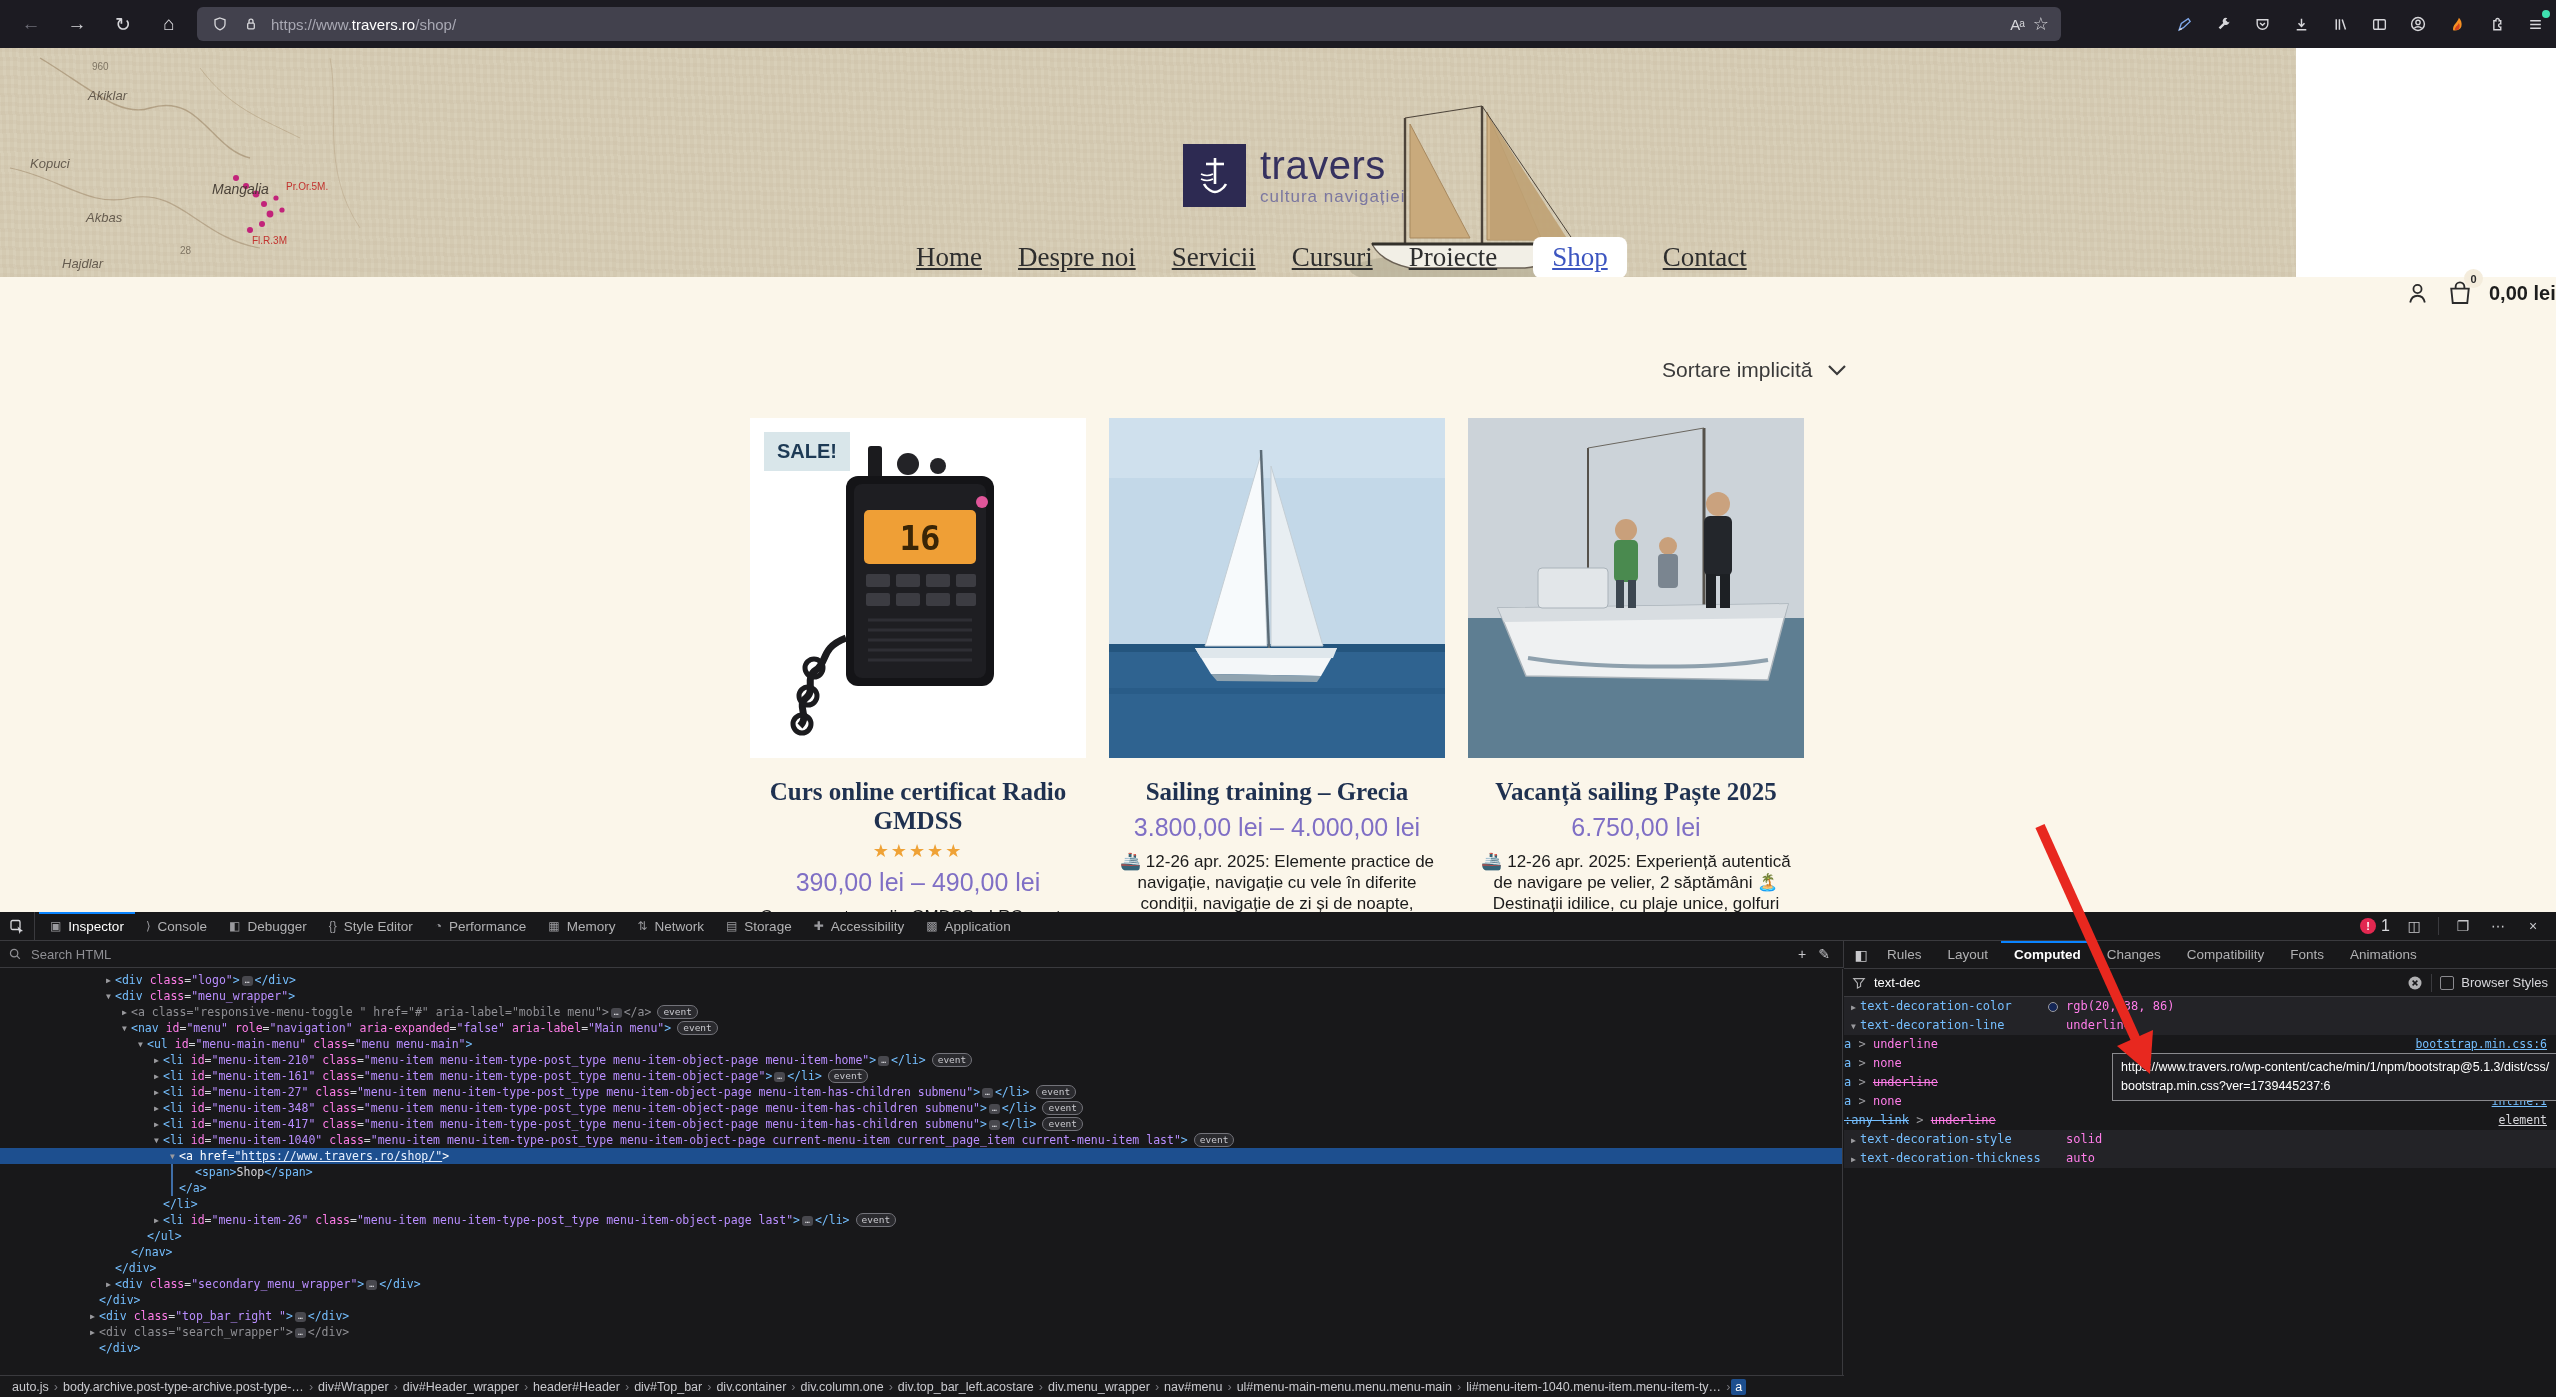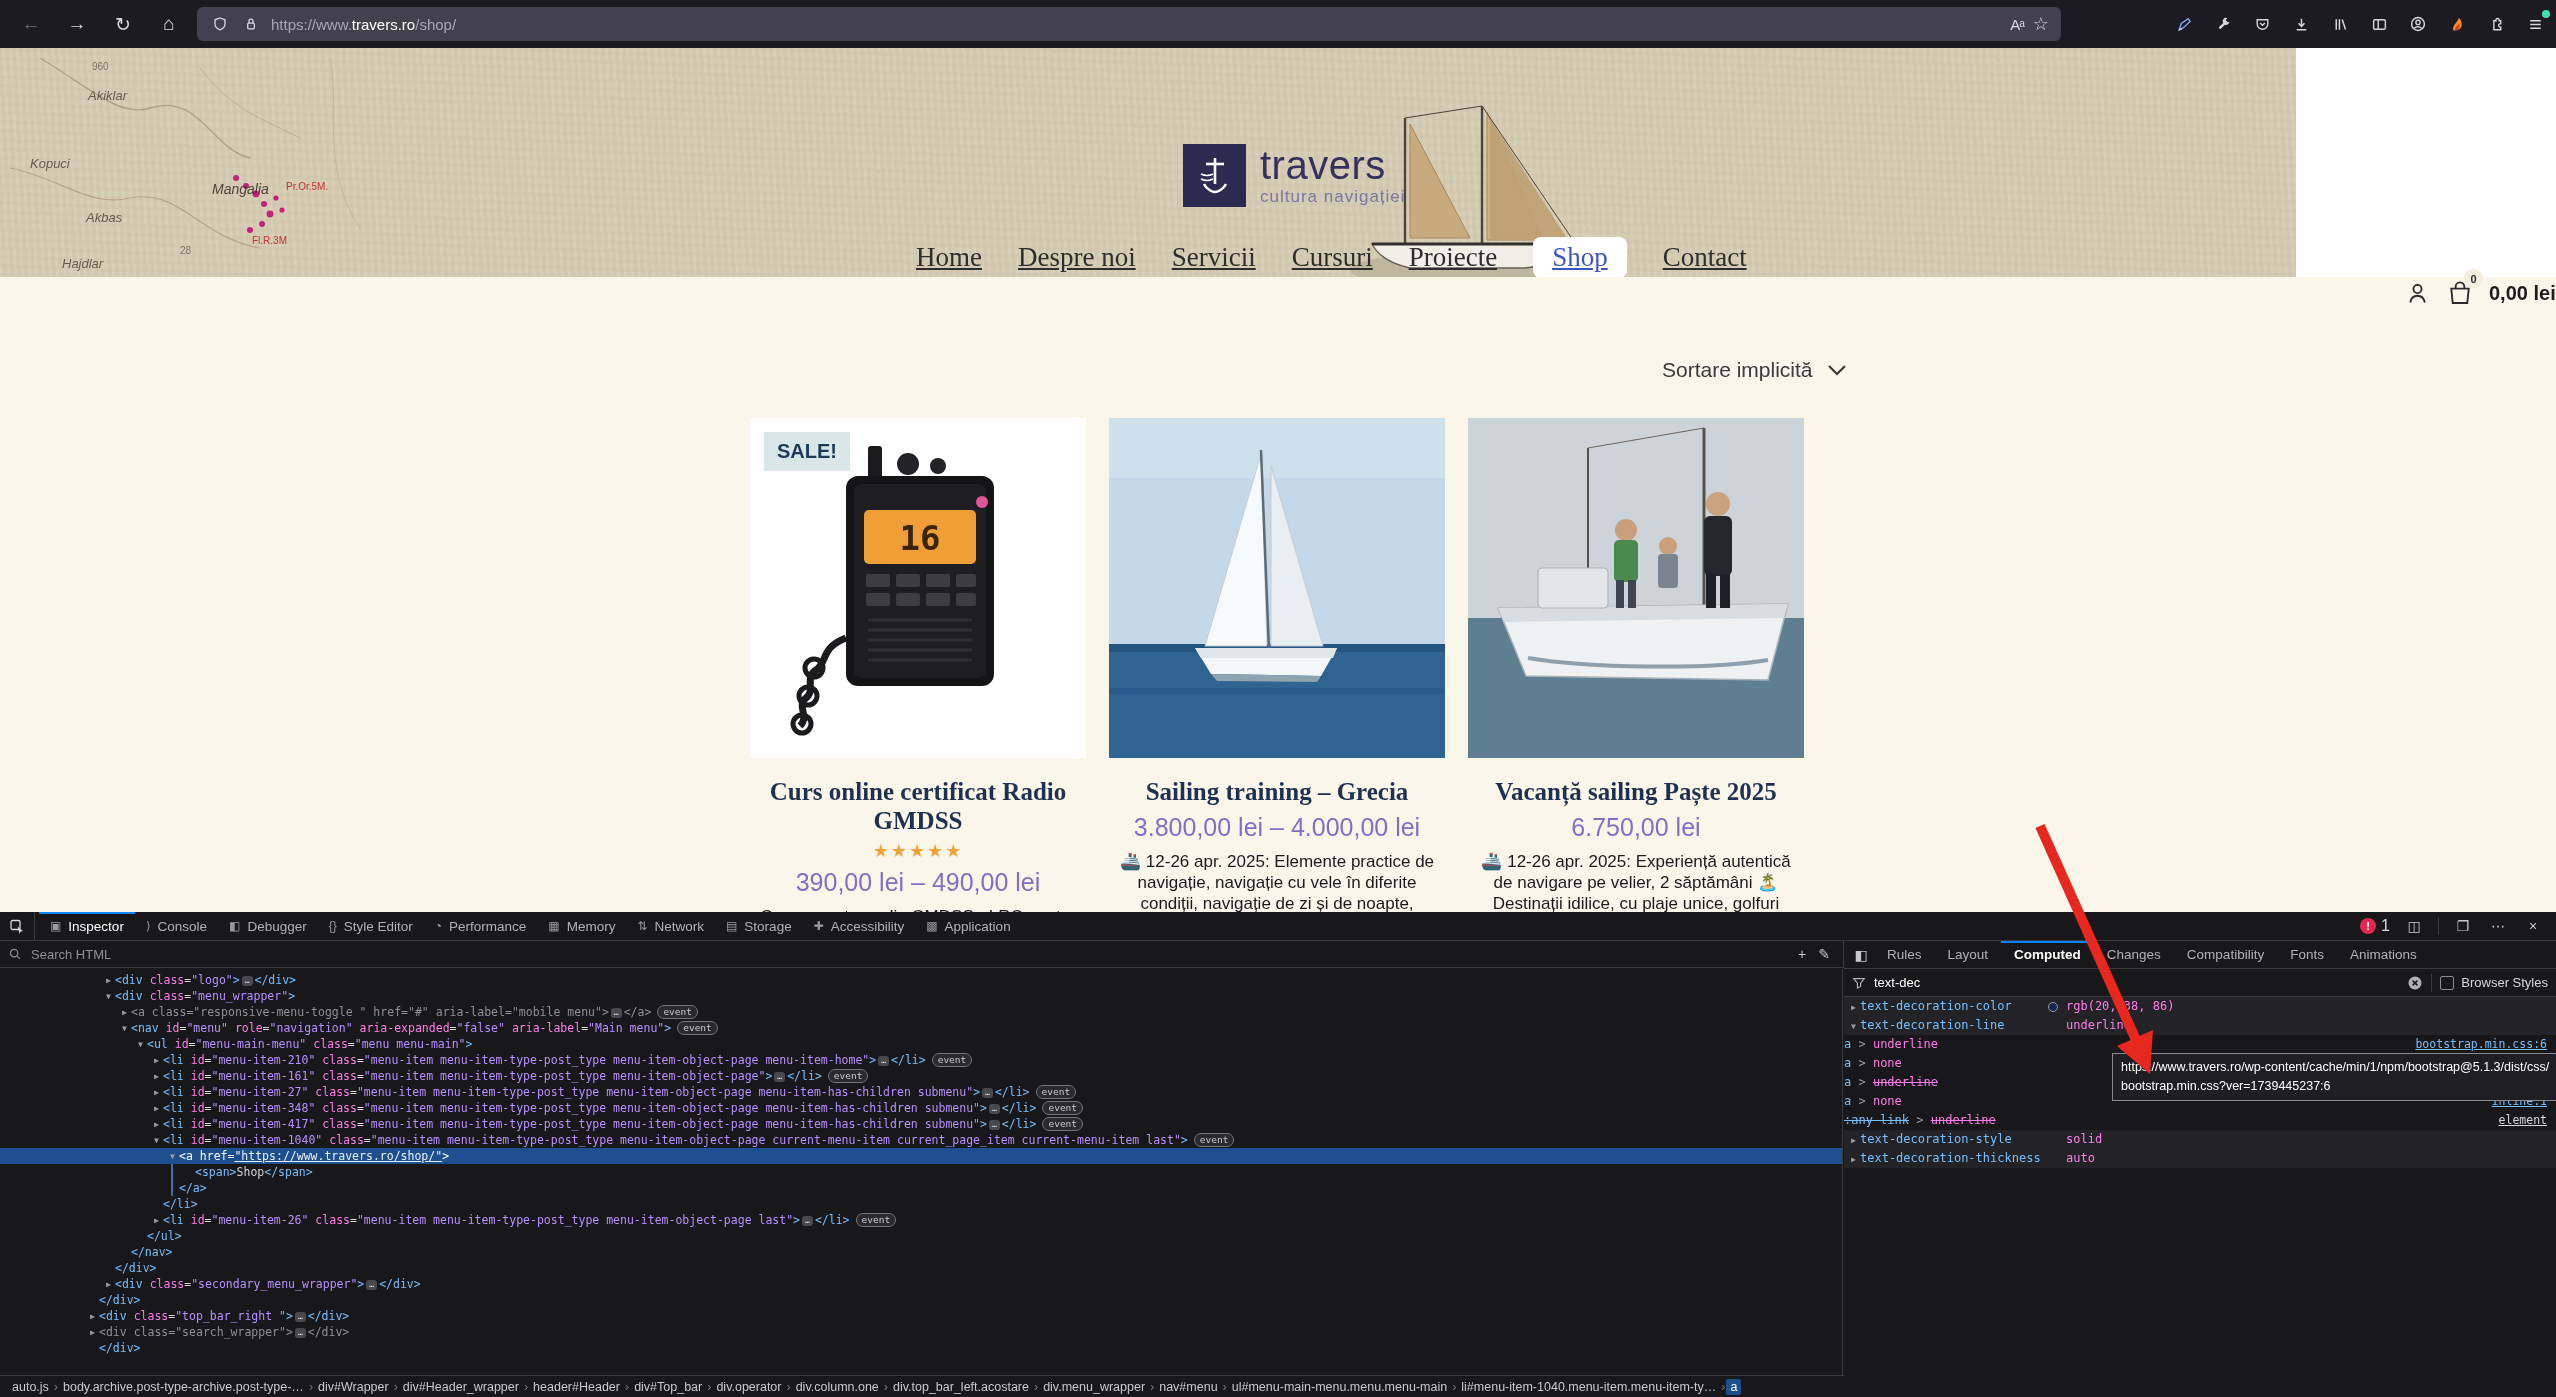--- a/index.html
+++ b/index.html
@@ -575,21 +575,21 @@
       <span class="crumb">body.archive.post-type-archive.post-type-…</span>
       <span class="crumb-sep">›</span>
       <span class="crumb">div#Wrapper</span>
       <span class="crumb-sep">›</span>
       <span class="crumb">div#Header_wrapper</span>
       <span class="crumb-sep">›</span>
       <span class="crumb">header#Header</span>
       <span class="crumb-sep">›</span>
       <span class="crumb">div#Top_bar</span>
       <span class="crumb-sep">›</span>
-      <span class="crumb">div.operator</span>
+      <span class="crumb">div.container</span>
       <span class="crumb-sep">›</span>
       <span class="crumb">div.column.one</span>
       <span class="crumb-sep">›</span>
       <span class="crumb">div.top_bar_left.acostare</span>
       <span class="crumb-sep">›</span>
       <span class="crumb">div.menu_wrapper</span>
       <span class="crumb-sep">›</span>
       <span class="crumb">nav#menu</span>
       <span class="crumb-sep">›</span>
       <span class="crumb">ul#menu-main-menu.menu.menu-main</span>

